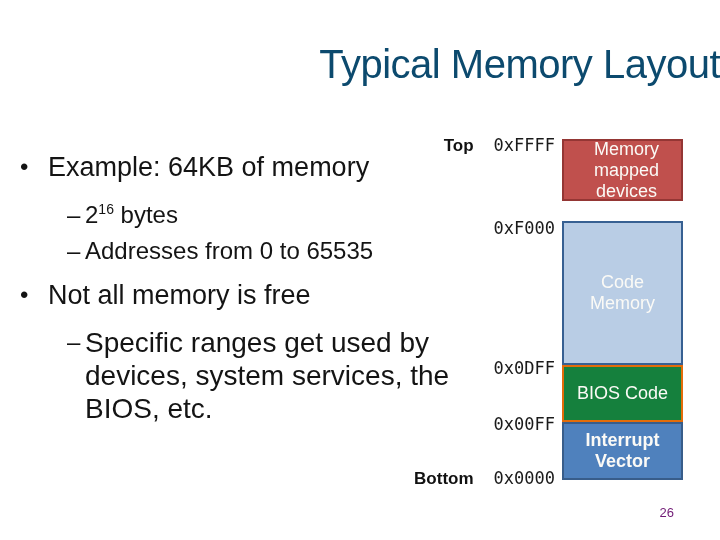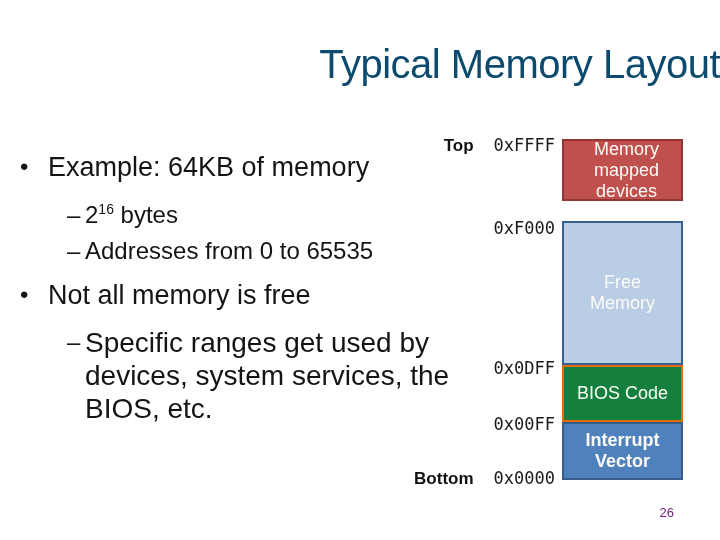--- a/index.html
+++ b/index.html
@@ -88,21 +88,21 @@
   </div>
   <div class="addr-row" style="top:467px">
     <span class="side-label">Bottom</span>
     <span class="hex">0x0000</span>
   </div>
 
   <div class="region region-mmd" style="background: rgb(192, 80, 77); border-color: rgb(148, 54, 52);">
     <span class="region-label">Memory mapped devices</span>
   </div>
   <div class="region region-free" style="background: rgb(185, 205, 229); border-color: rgb(55, 96, 146);">
-    <span class="region-label">Free Memory</span>
+    <span class="region-label">Code Memory</span>
   </div>
   <div class="region region-bios" style="background: #15803d; border-color: rgb(227, 108, 9);">
     <span class="region-label">BIOS Code</span>
   </div>
   <div class="region region-int" style="background: rgb(79, 129, 189); border-color: rgb(56, 93, 138);">
     <span class="region-label">Interrupt Vector</span>
   </div>
 
   <div class="page-number">26</div>
 

